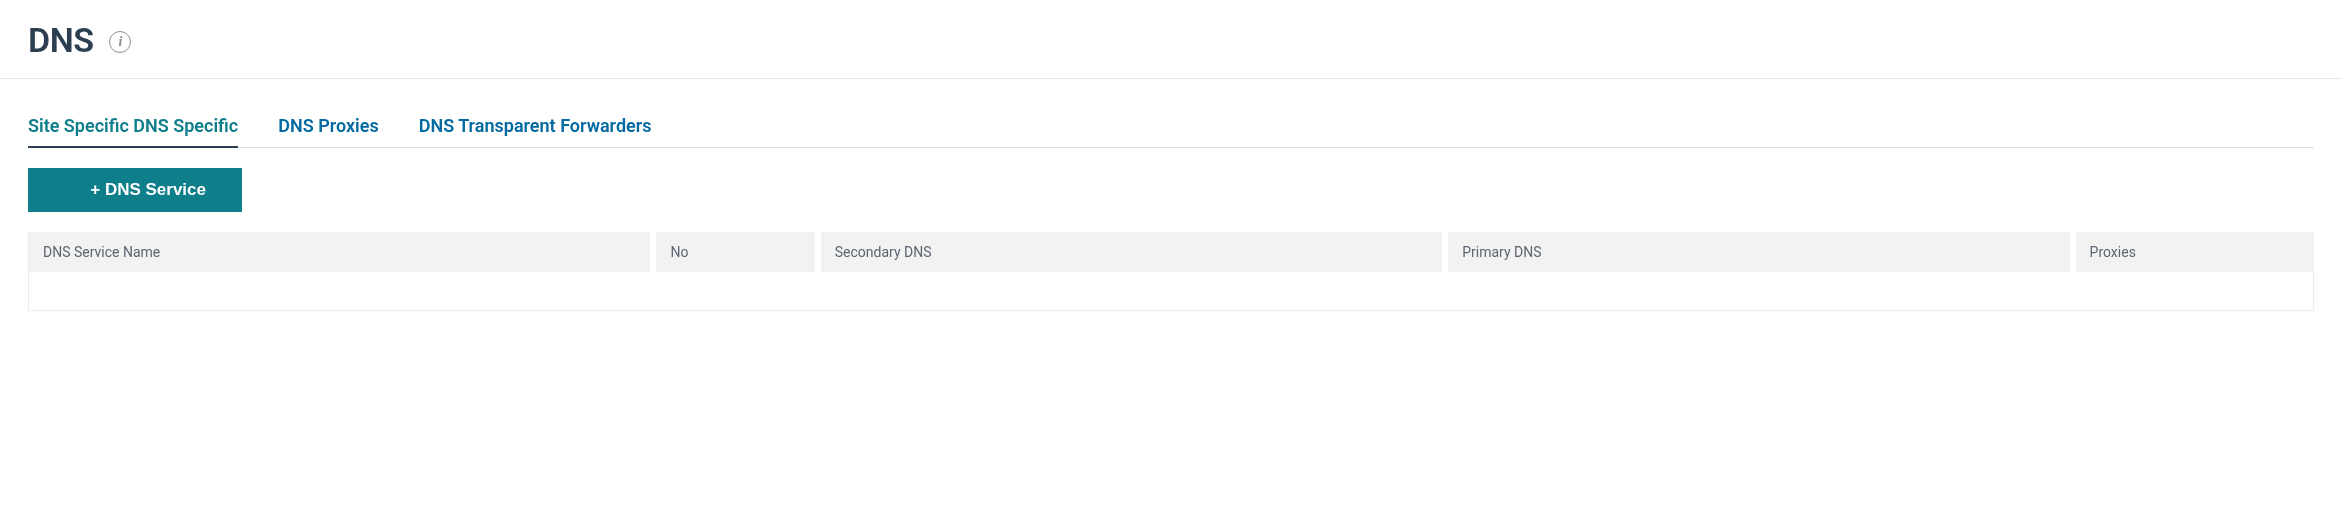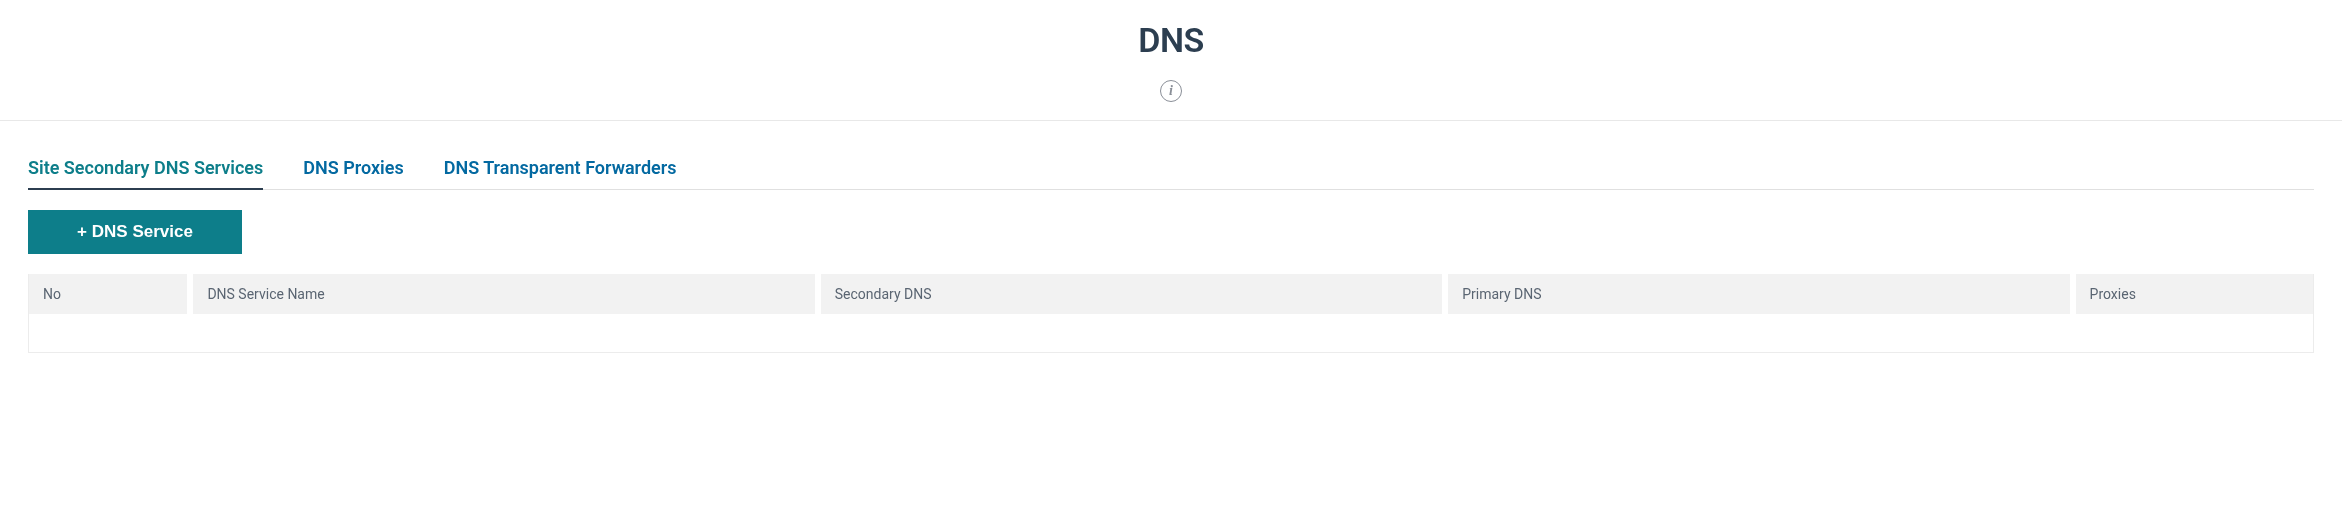--- a/index.html
+++ b/index.html
@@ -12,21 +12,20 @@
       background: #ffffff;
       color: #2c3e50;
       padding: 0;
     }
     .page-header {
       display: flex;
       align-items: center;
       gap: 16px;
       padding: 20px 28px 18px 28px;
       border-bottom: 1px solid #e8e8e8;
-      flex-direction: column;
     }
     .page-title {
       font-size: 34px;
       font-weight: 600;
       color: #2c3e50;
       letter-spacing: -0.5px;
     }
     .info-icon {
       width: 22px;
       height: 22px;
@@ -71,21 +70,21 @@
     }
     .btn-primary {
       background: #0d7e8a;
       color: #ffffff;
       border: none;
       padding: 12px 36px;
       font-size: 17px;
       font-weight: 600;
       cursor: pointer;
       min-width: 214px;
-      text-align: center;
+      text-align: right;
     }
     .table-wrap {
       border: 1px solid #ececec;
       border-top: none;
     }
     .table-header {
       display: flex;
       gap: 6px;
       background: #ffffff;
     }
@@ -111,38 +110,38 @@
 
 <div class="page-header">
   <h1 class="page-title">DNS</h1>
   <span class="info-icon">i</span>
 </div>
 
 <div class="content">
 
   <div class="tabs">
     <div class="tab active">
-      <span>Site Secondary DNS Services</span>
+      <span>Site Specific DNS Specific</span>
     </div>
     <div class="tab">
       <span>DNS Proxies</span>
     </div>
     <div class="tab">
       <span>DNS Transparent Forwarders</span>
     </div>
   </div>
 
   <div class="toolbar">
     <button class="btn-primary">+ DNS Service</button>
   </div>
 
   <div class="table-wrap">
     <div class="table-header">
+      <div class="th th-name">DNS Service Name</div>
       <div class="th th-no">No</div>
-      <div class="th th-name">DNS Service Name</div>
       <div class="th th-secondary">Secondary DNS</div>
       <div class="th th-primary">Primary DNS</div>
       <div class="th th-actions">Proxies</div>
     </div>
     <div class="table-body"></div>
   </div>
 
 </div>
 
 </body></html>

